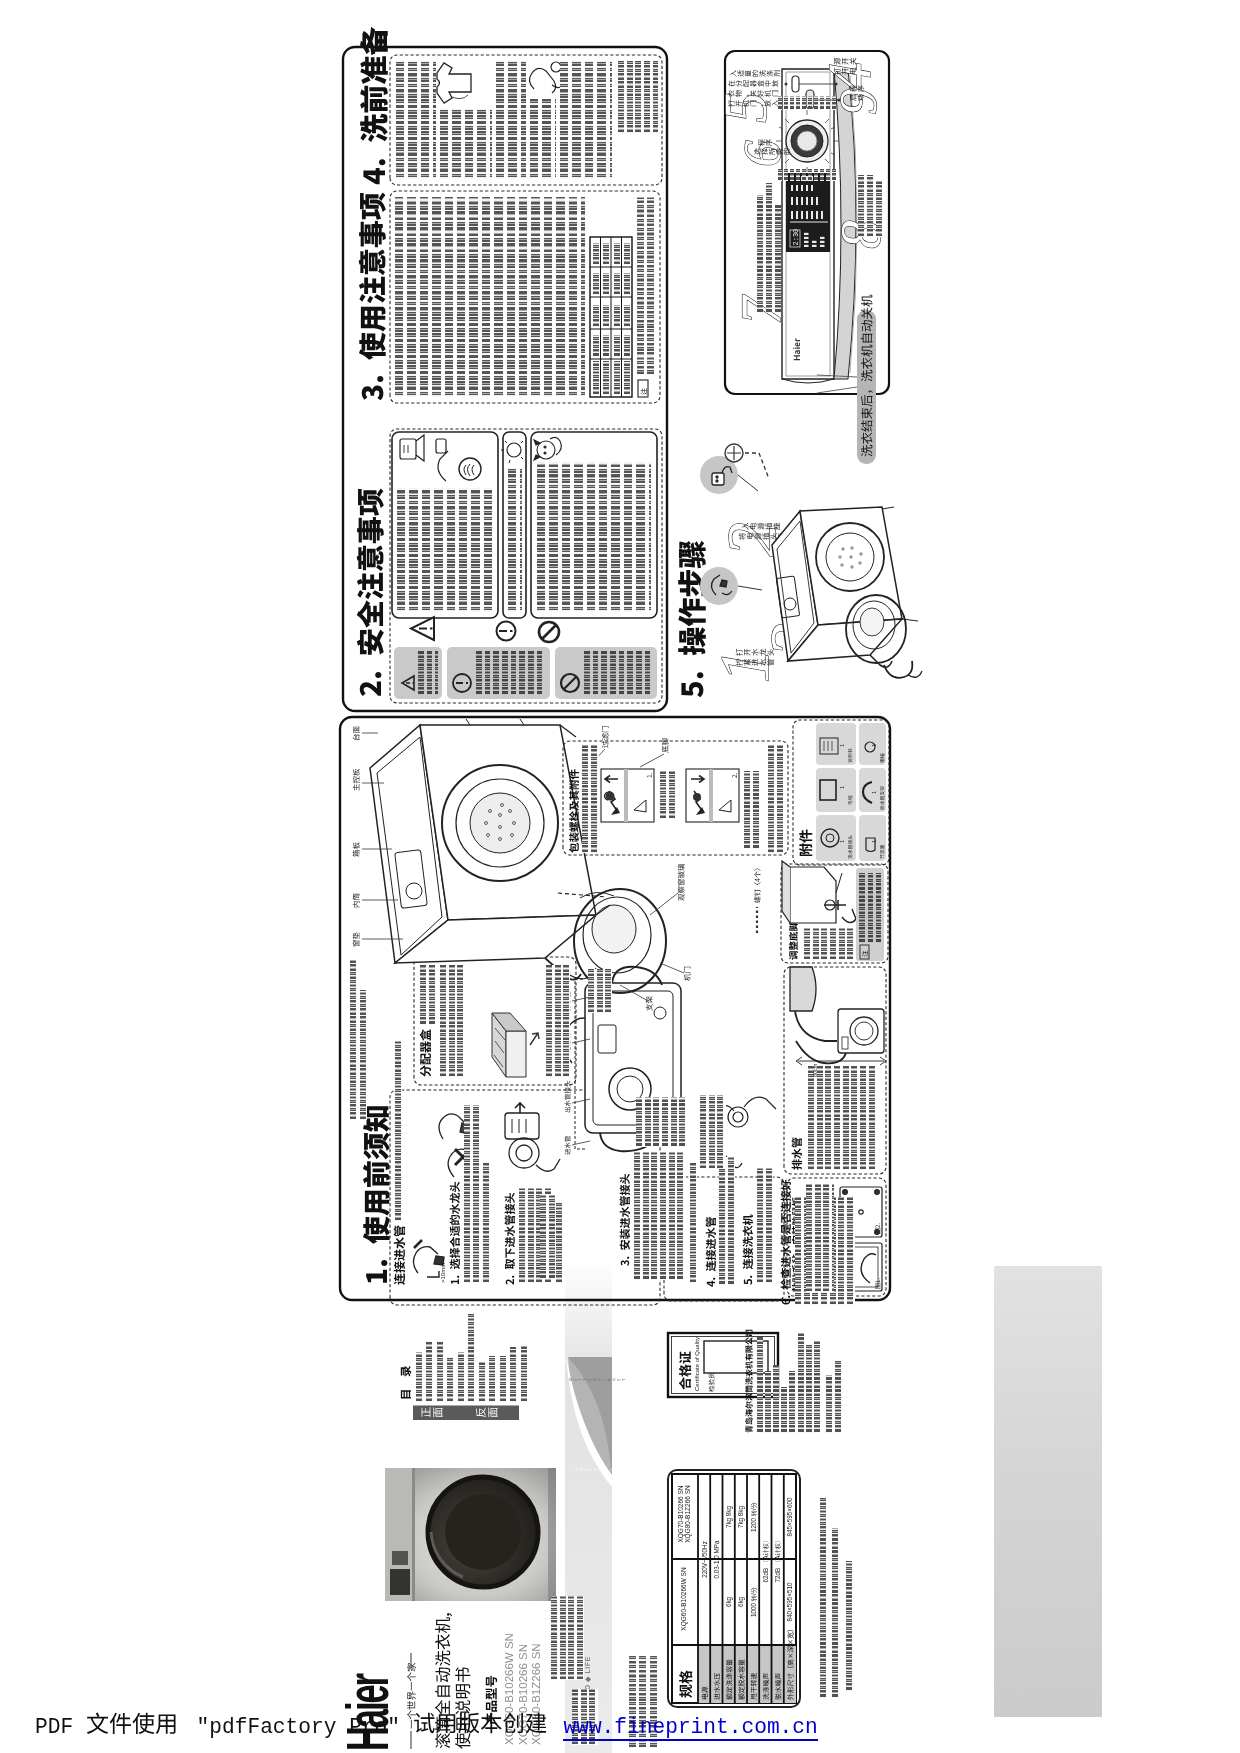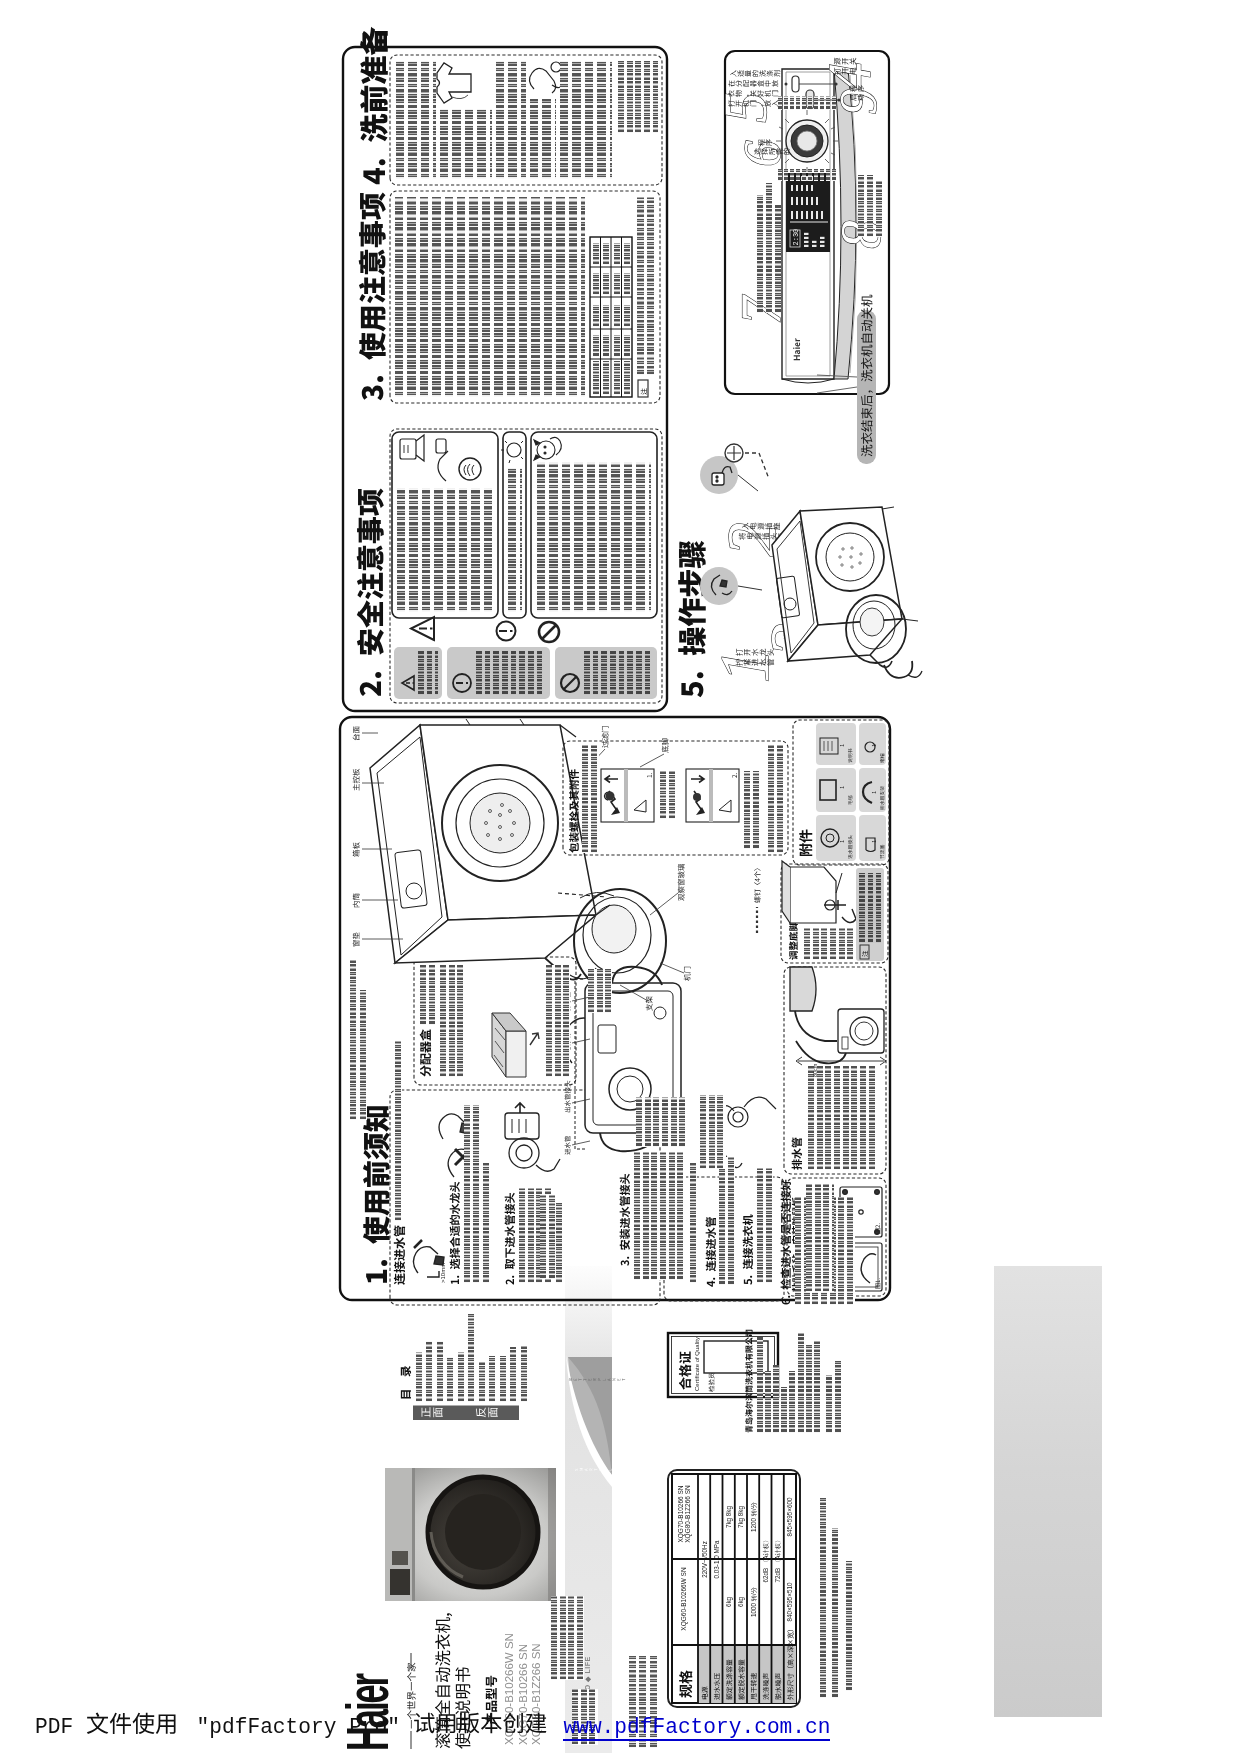--- a/index.html
+++ b/index.html
@@ -1491,13 +1491,13 @@
         <g transform="scale(0.98)">
           <g transform="translate(0.0 20.0) scale(0.02350)" fill="#111">
             <use href="#geh" x="0"></use>
             <use href="#gp" x="1000"></use>
             <use href="#gei" x="2000"></use>
             <use href="#gej" x="3000"></use>
             <use href="#gek" x="4000"></use>
             <use href="#gel" x="5000"></use>
           </g>
         </g>
-      </svg> <a style="color:#0000cd;text-decoration:none;border-bottom:2.2px solid #0000cd">www.pdfFactory.com.cn</a></div>
+      </svg> <a style="color:#0000cd;text-decoration:none;border-bottom:2.2px solid #0000cd">www.fineprint.com.cn</a></div>
 </div>
 </body></html>

